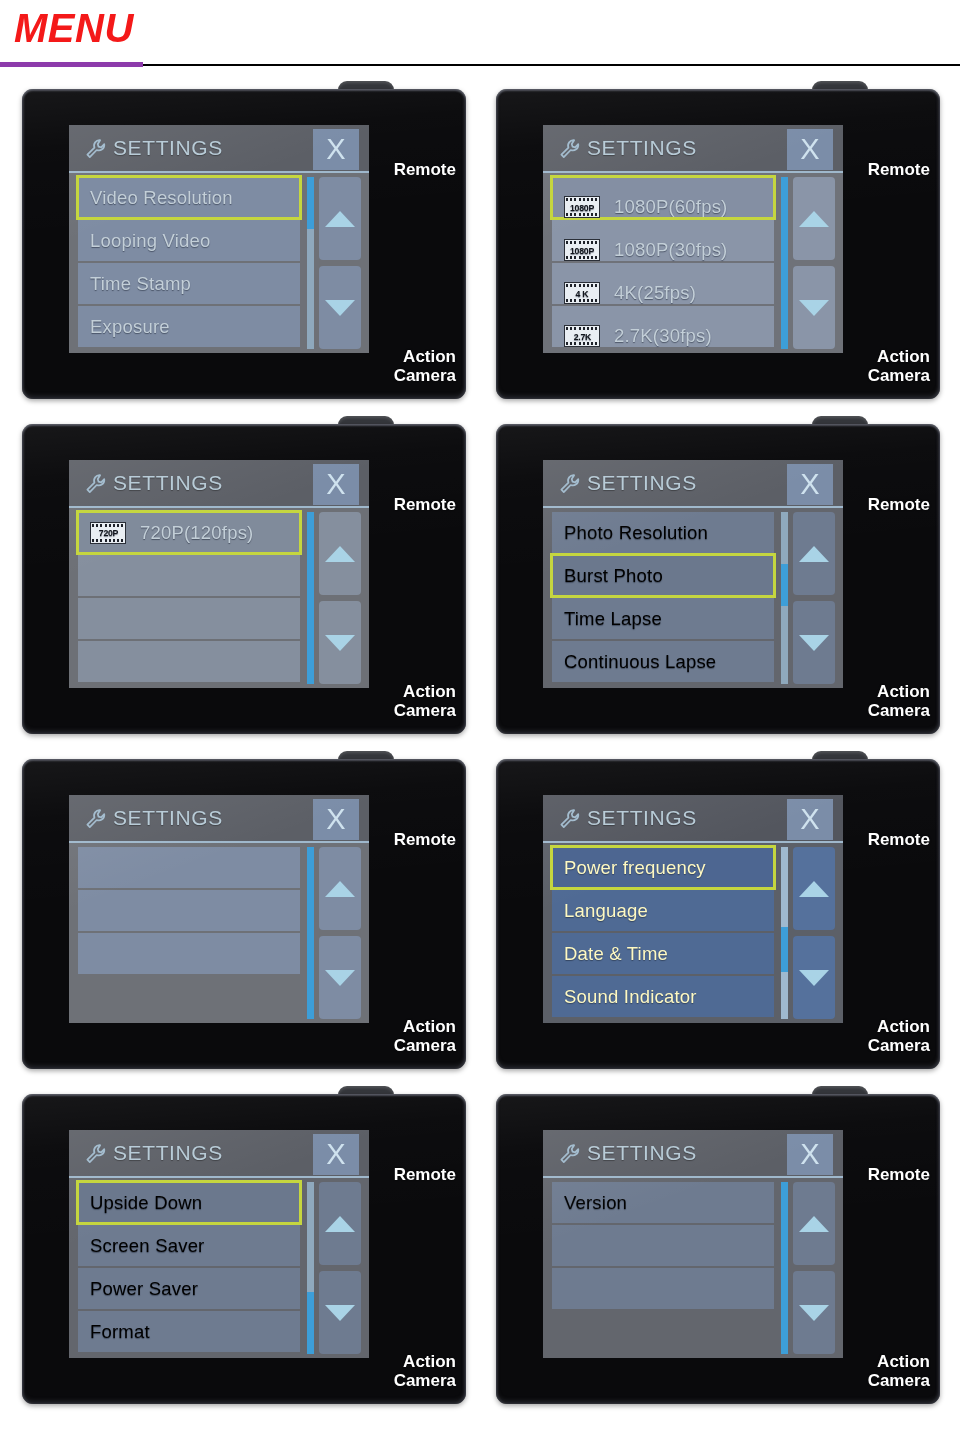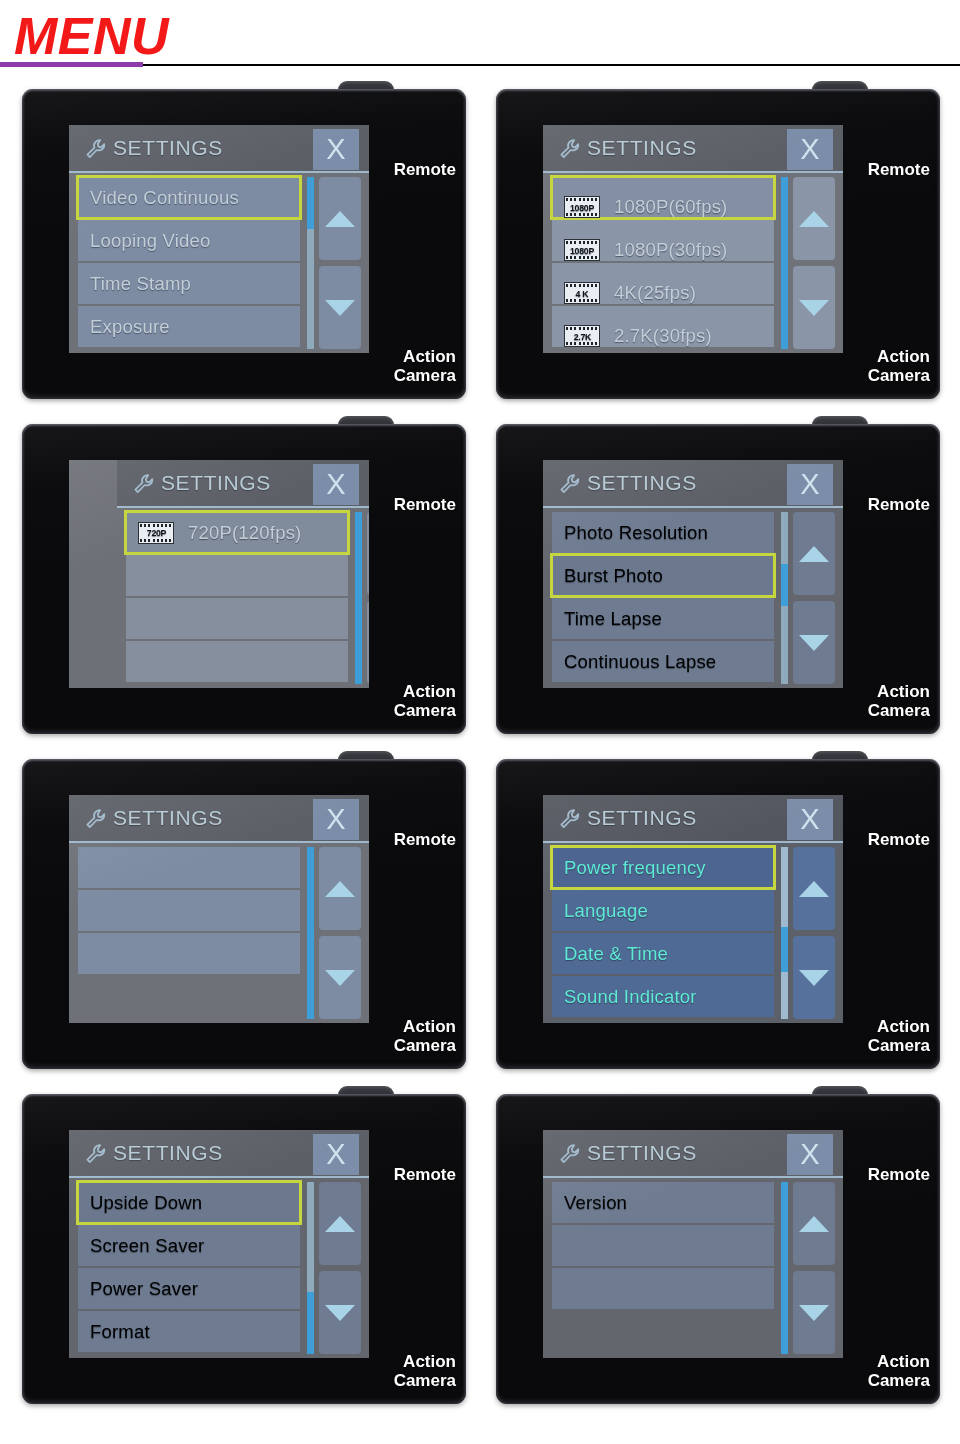--- a/index.html
+++ b/index.html
@@ -7,21 +7,21 @@
     width: 960px; height: 1444px;
     background: #ffffff;
     font-family: "Liberation Sans", sans-serif;
     overflow: hidden;
   }
 
   
   .page-header { position: relative; width: 960px; height: 62px; }
   .menu-title {
     position: absolute; left: 14px; top: 6px;
-    font-size: 52px; font-weight: bold; font-style: italic;
+    font-size: 40px; font-weight: bold; font-style: italic;
     color: #f41919; letter-spacing: 0.5px;
     font-family: "Liberation Sans", sans-serif;
   }
   .rule-wrap { position: relative; width: 960px; height: 5px; }
   .rule-black { position: absolute; left: 0; top: 2px; width: 960px; height: 1.5px; background: #000; }
   .rule-purple { position: absolute; left: 0; top: 0px; width: 143px; height: 5px; background: #8d3bab; }
 
   
   .grid {
     position: relative;
@@ -212,28 +212,28 @@
   
   .screen.tone-dim       { background: #6e7177; }
   .screen.tone-dim .row  { background: #7e8ca3; }
   .screen.tone-dim .arrow-btn { background: #7e8ca3; }
 
   .screen.tone-flat      { background: #6f7279; }
   .screen.tone-flat .row { background: #8a95a8; align-items: flex-end; }
   .screen.tone-flat .arrow-btn { background: #8a95a8; }
   .screen.tone-flat .row.selected { background: #848fa3; }
 
-  .screen.tone-grey      { background: #6d7076; padding-left: 48px; }
+  .screen.tone-grey      { background: #6d7076; }
   .screen.tone-grey .row { background: #858f9e; }
   .screen.tone-grey .arrow-btn { background: #858f9e; }
   .screen.tone-grey .row.selected { background: #808b9b; }
 
   .screen.tone-blue      { background: #5c6068; }
   .screen.tone-blue .screen-head { background: #53565e; }
-  .screen.tone-blue .row { background: #4f6a94; color: #5eead4; }
+  .screen.tone-blue .row { background: #4f6a94; color: #fef9c3; }
   .screen.tone-blue .arrow-btn { background: #55719c; }
   .screen.tone-blue .row.selected { background: #4c6party; }
   .screen.tone-blue .row.selected { background: #4d6691; }
   .screen.tone-blue .scroll-track { background: #9fb9cf; }
 
   .screen.tone-dark      { background: #63666d; }
   .screen.tone-dark .row { background: #6e7b90; color: #000000; }
   .screen.tone-dark .arrow-btn { background: #6e7b90; }
   .screen.tone-dark .row.selected { background: #6b788d; }
 
@@ -272,21 +272,21 @@
               </svg></span>
             <span class="head-title">SETTINGS</span>
             <span class="close-btn">
               <span class="close-x">X</span>
             </span>
             <span class="head-rule"></span>
           </div>
           <div class="screen-body">
             <div class="rows">
               <div class="row selected">
-                <span class="row-label">Video Continuous</span>
+                <span class="row-label">Video Resolution</span>
               </div>
               <div class="row">
                 <span class="row-label">Looping Video</span>
               </div>
               <div class="row">
                 <span class="row-label">Time Stamp</span>
               </div>
               <div class="row">
                 <span class="row-label">Exposure</span>
               </div>

